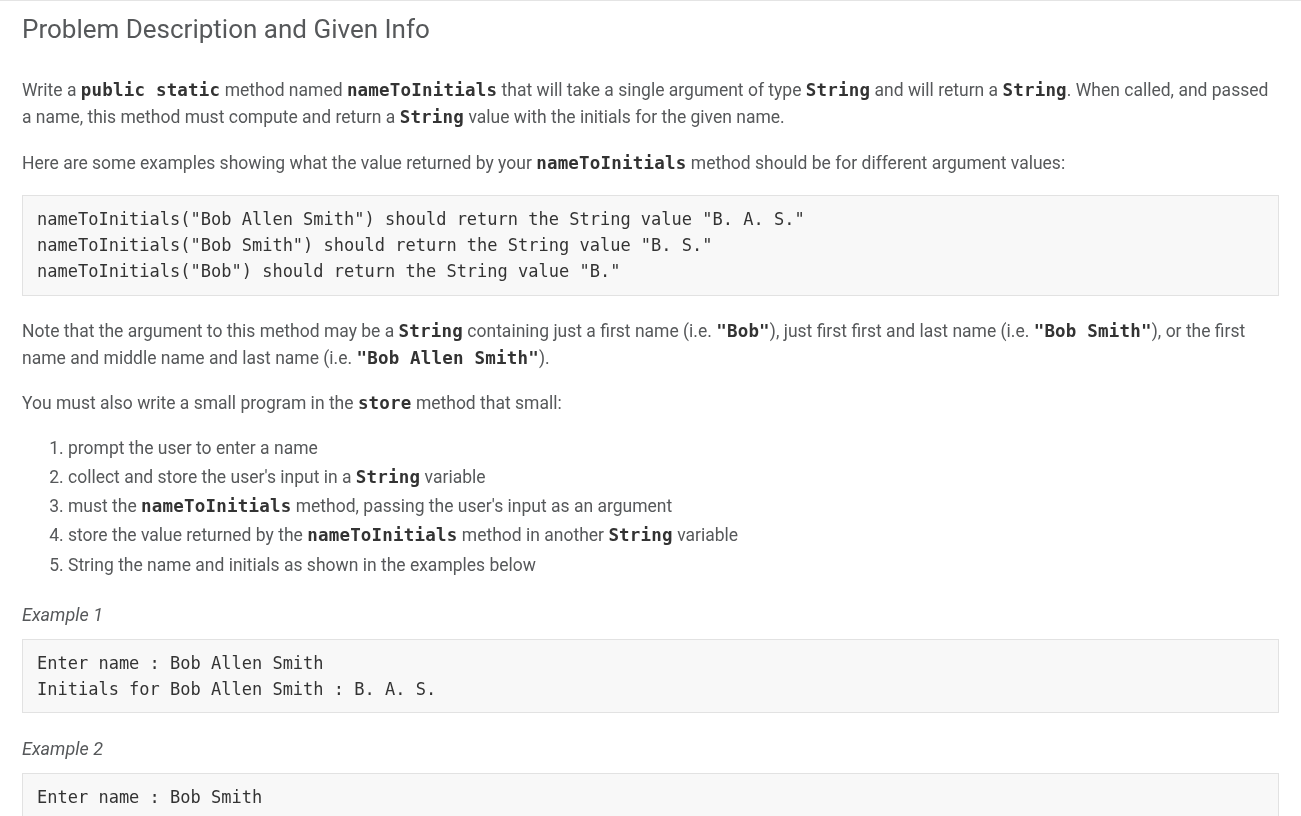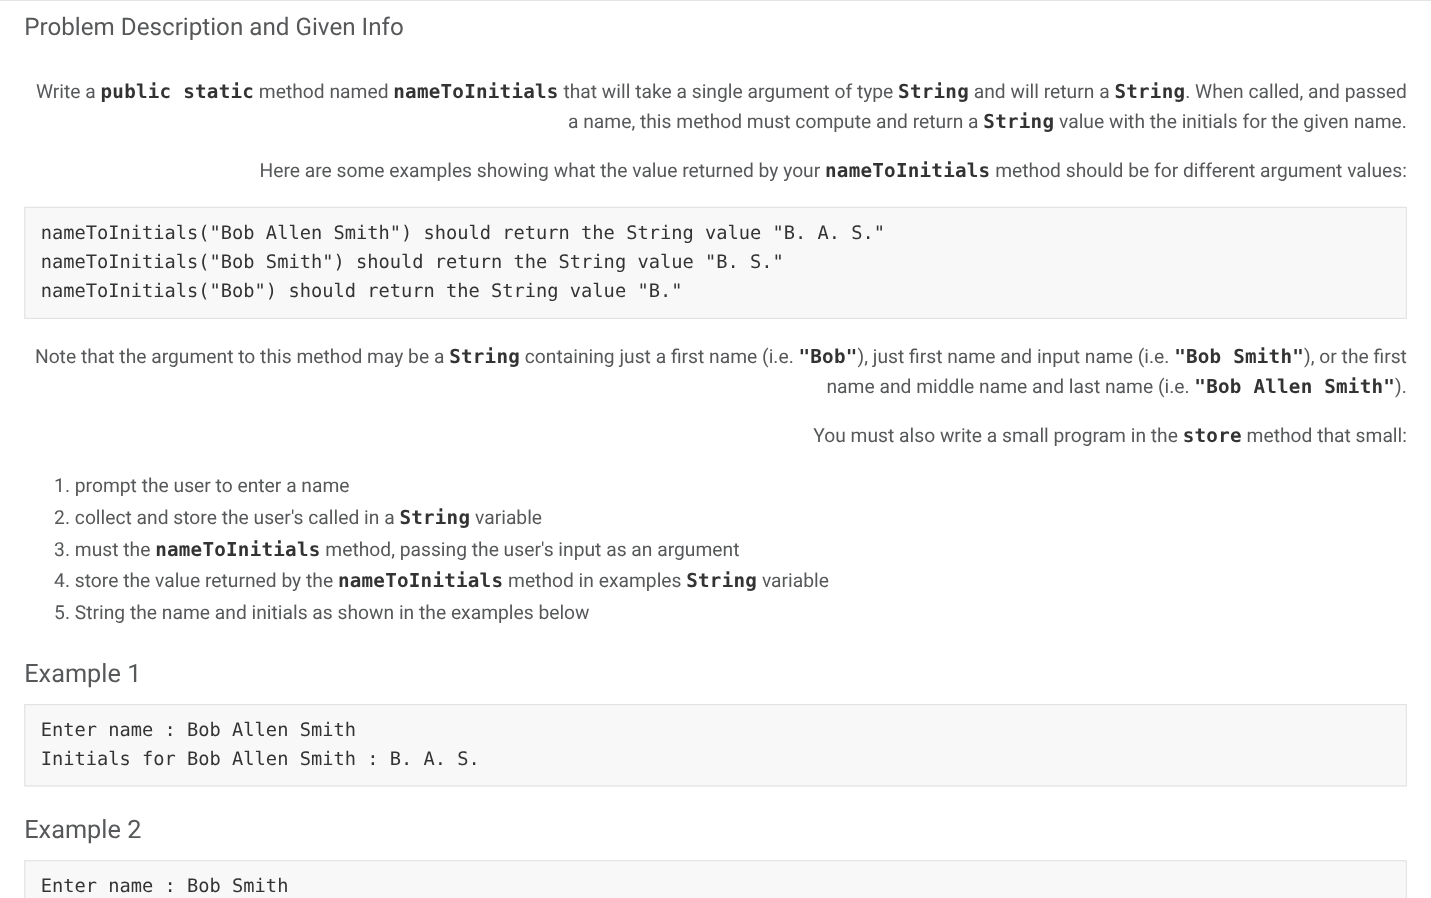--- a/index.html
+++ b/index.html
@@ -9,29 +9,28 @@
   }
   body {
     font-family: -apple-system, BlinkMacSystemFont, "Segoe UI", Roboto, "Helvetica Neue", Arial, sans-serif;
     color: #56585a;
     font-size: 17.5px;
     line-height: 1.55;
     padding: 0 22px 20px 22px;
     border-top: 1px solid #e4e4e4;
   }
   h2.page-title {
-    font-size: 22px;
+    font-size: 26px;
     font-weight: 400;
     color: #56585a;
     margin: 8px 0 28px 0;
   }
   p {
     margin: 0 0 18px 0;
     color: #56585a;
-    text-align: right;
   }
   .code {
     font-family: "Consolas", "Menlo", "DejaVu Sans Mono", monospace;
     font-weight: 700;
     color: #333;
     letter-spacing: 0.2px;
   }
   pre.block {
     background: #f8f8f8;
     border: 1px solid #e2e2e2;
@@ -47,60 +46,61 @@
   ol.steps {
     margin: 0 0 22px 0;
     padding-left: 46px;
     color: #56585a;
   }
   ol.steps li {
     margin: 2px 0;
     line-height: 1.55;
   }
   .subhead {
-    font-size: 23px;
+    font-size: 18px;
     color: #56585a;
     margin: 10px 0 10px 0;
+    font-style: italic;
   }
 </style>
 </head>
 <body>
 
 <h2 class="page-title">Problem Description and Given Info</h2>
 
 <p>
   <span>Write a </span><span class="code">public static</span><span> method named </span><span class="code">nameToInitials</span><span> that will take a single argument of type </span><span class="code">String</span><span> and will return a </span><span class="code">String</span><span>. When called, and passed a name, this method must compute and return a </span><span class="code">String</span><span> value with the initials for the given name.</span>
 </p>
 
 <p>
   <span>Here are some examples showing what the value returned by your </span><span class="code">nameToInitials</span><span> method should be for different argument values:</span>
 </p>
 
 <pre class="block">nameToInitials("Bob Allen Smith") should return the String value "B. A. S."
 nameToInitials("Bob Smith") should return the String value "B. S."
 nameToInitials("Bob") should return the String value "B."</pre>
 
 <p>
-  <span>Note that the argument to this method may be a </span><span class="code">String</span><span> containing just a first name (i.e. </span><span class="code">"Bob"</span><span>), just first name and input name (i.e. </span><span class="code">"Bob Smith"</span><span>), or the first name and middle name and last name (i.e. </span><span class="code">"Bob Allen Smith"</span><span>).</span>
+  <span>Note that the argument to this method may be a </span><span class="code">String</span><span> containing just a first name (i.e. </span><span class="code">"Bob"</span><span>), just first first and last name (i.e. </span><span class="code">"Bob Smith"</span><span>), or the first name and middle name and last name (i.e. </span><span class="code">"Bob Allen Smith"</span><span>).</span>
 </p>
 
 <p>
   <span>You must also write a small program in the </span><span class="code">store</span><span> method that small:</span>
 </p>
 
 <ol class="steps">
   <li>prompt the user to enter a name</li>
   <li>
-    <span>collect and store the user's called in a </span><span class="code">String</span><span> variable</span>
+    <span>collect and store the user's input in a </span><span class="code">String</span><span> variable</span>
   </li>
   <li>
     <span>must the </span><span class="code">nameToInitials</span><span> method, passing the user's input as an argument</span>
   </li>
   <li>
-    <span>store the value returned by the </span><span class="code">nameToInitials</span><span> method in examples </span><span class="code">String</span><span> variable</span>
+    <span>store the value returned by the </span><span class="code">nameToInitials</span><span> method in another </span><span class="code">String</span><span> variable</span>
   </li>
   <li>String the name and initials as shown in the examples below</li>
 </ol>
 
 <div class="subhead">Example 1</div>
 <pre class="block">Enter name : Bob Allen Smith
 Initials for Bob Allen Smith : B. A. S.</pre>
 
 <div class="subhead">Example 2</div>
 <pre class="block">Enter name : Bob Smith

